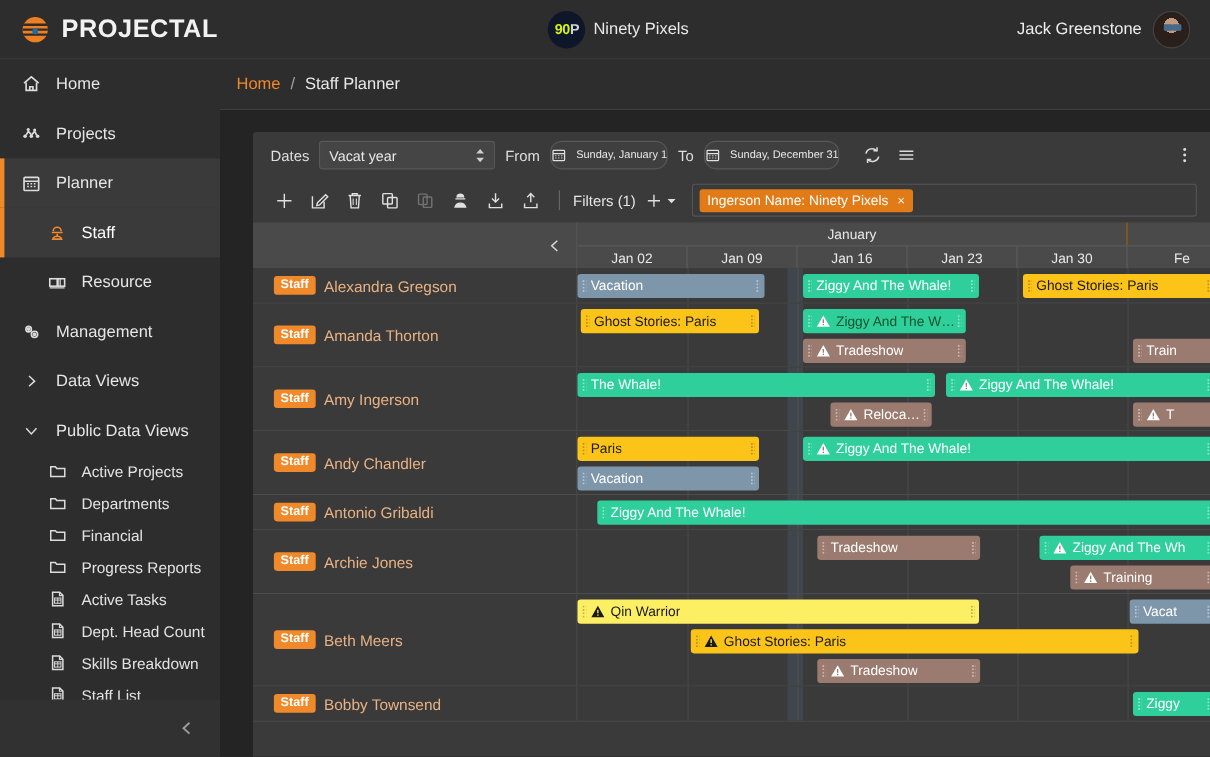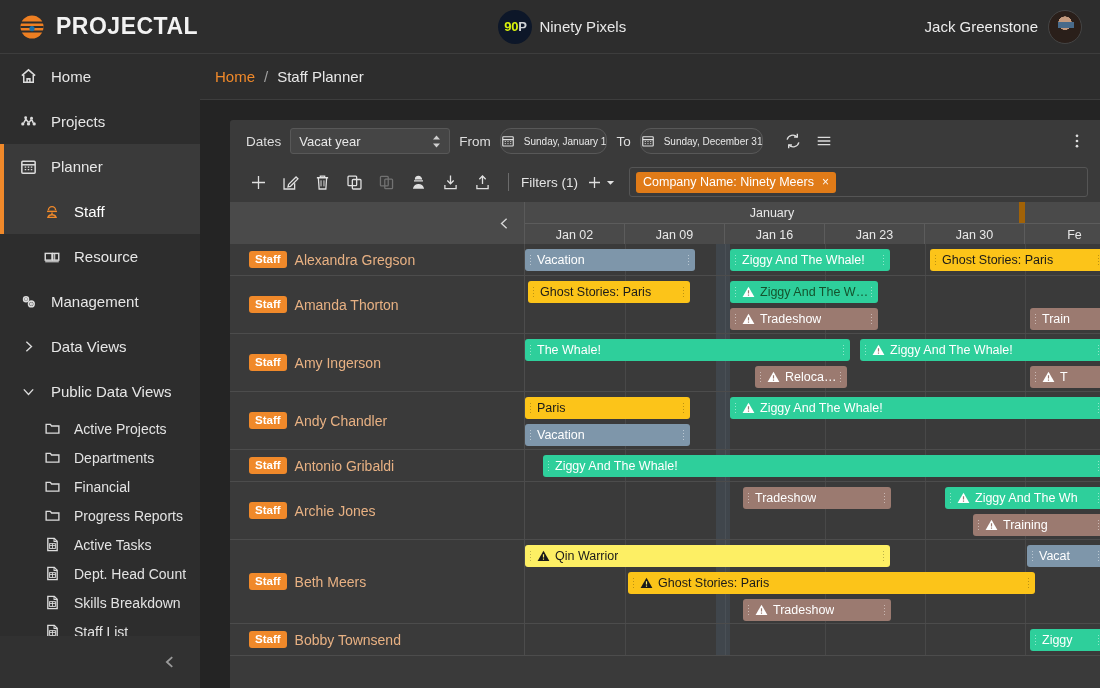--- a/index.html
+++ b/index.html
@@ -147,21 +147,21 @@
   .ghead { display: flex; height: 42px; }
   .ghead-left {
     width: 295px; background: #4a4a4a; border-right: 1px solid #5a5a5a;
     display: flex; align-items: center; justify-content: flex-end; padding-right: 10px;
   }
   .ghead-right { flex: 1; background: #4a4a4a; position: relative; }
   .month-row { height: 21px; position: relative; }
   .month-cell {
     position: absolute; top: 0; height: 21px; color: #e8e8e8; font-size: 12.5px;
     display: flex; align-items: center; justify-content: center;
-    border-right: 6px solid #a16207;
+    border-right: 1px solid #a16207;
   }
   .week-row { height: 21px; position: relative; border-top: 1px solid #5c5c5c; }
   .week-cell {
     position: absolute; top: 0; height: 21px; width: 100px; color: #e9e9e9; font-size: 12.5px;
     display: flex; align-items: center; justify-content: center; border-right: 1px solid #5c5c5c;
   }
 
   .gbody { position: relative; height: 444px; }
   .grow { display: flex; border-bottom: 1px solid #4c4c4c; }
   .gname {
@@ -535,21 +535,21 @@
         <span class="plus-dd">
           <svg viewBox="0 0 20 20" width="17" height="17" style="fill:none;stroke:#e0e0e0;stroke-width:1.5">
               <path d="M10 3.5v13M3.5 10h13"></path>
             </svg>
           <svg viewBox="0 0 10 10" width="9" height="9" style="fill:#e0e0e0">
               <path d="M1 3.2h8L5 7.6z"></path>
             </svg>
         </span>
         <div class="filter-box">
           <span class="chip">
-            <span>Company Name: Ninety Meers</span>
+            <span>Ingerson Name: Ninety Pixels</span>
             <span class="chip-x">×</span>
           </span>
         </div>
       </div>
 
       <div class="gantt">
         <div class="ghead">
           <div class="ghead-left">
             <span class="ico">
               <svg viewBox="0 0 20 20" width="17" height="17" style="stroke:#d6d6d6;stroke-width:1.6;fill:none">

